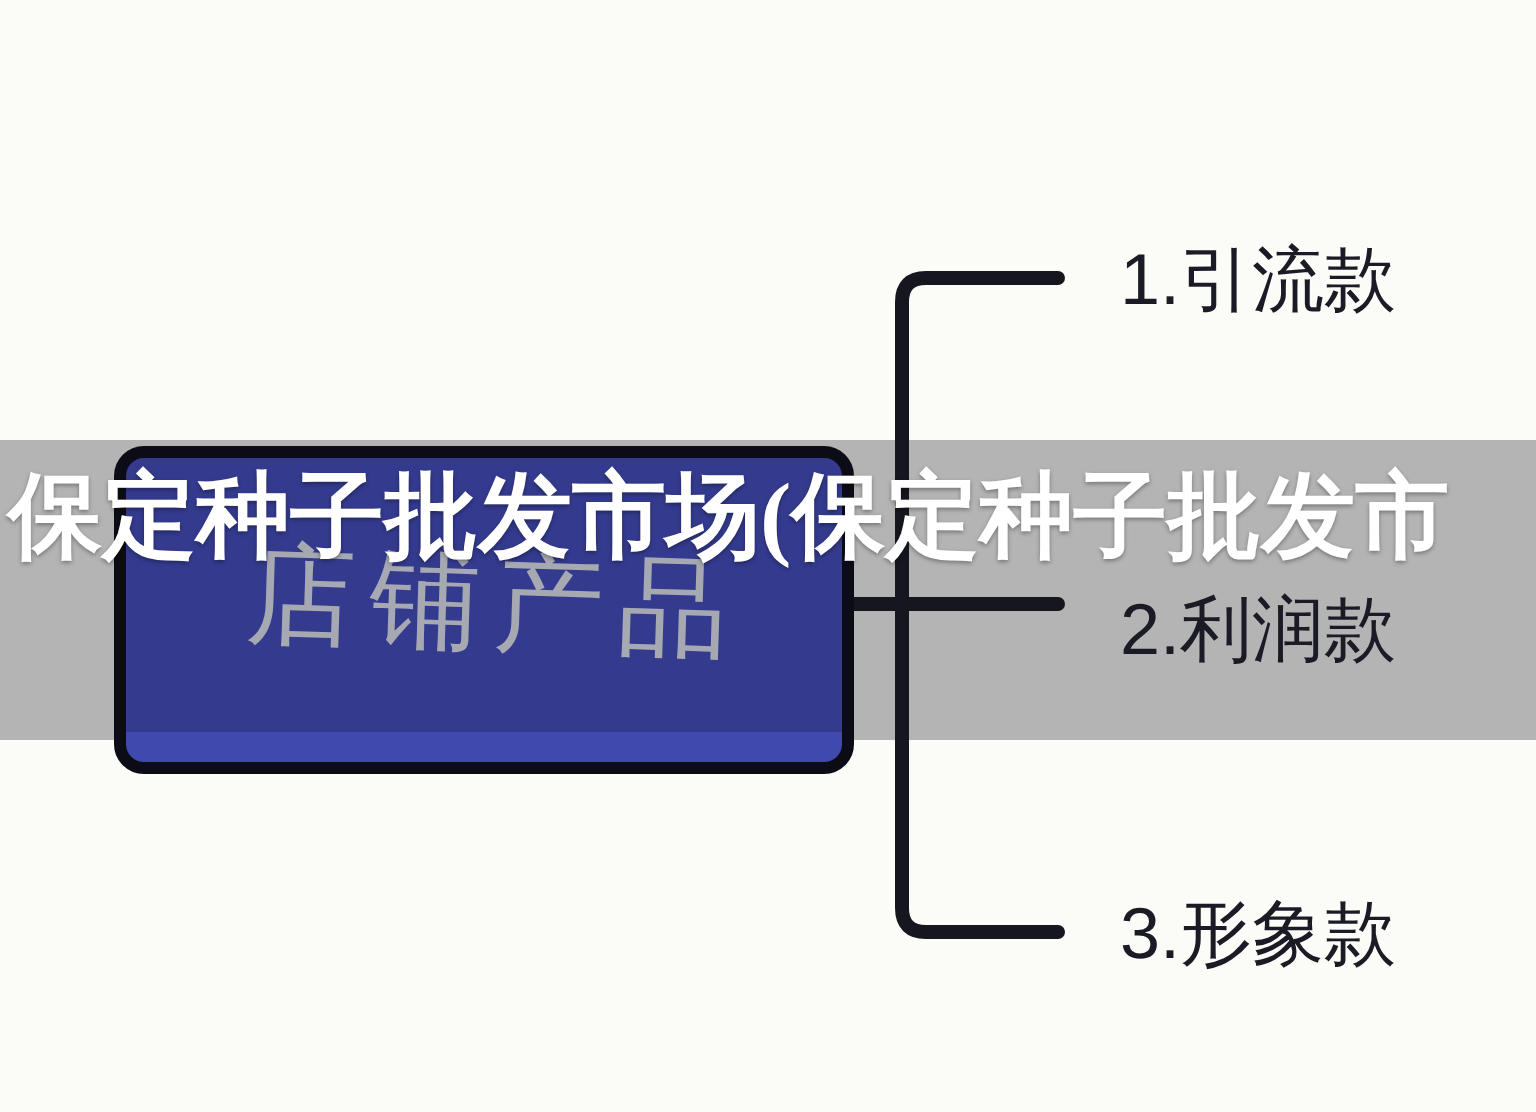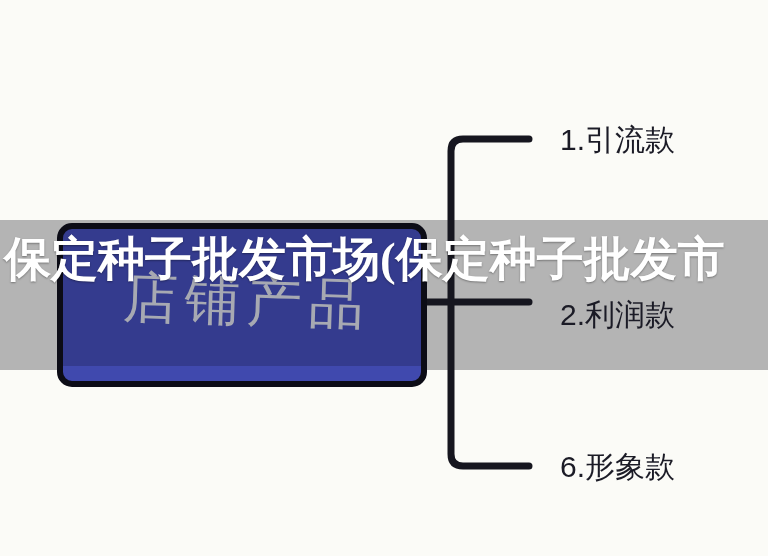--- a/index.html
+++ b/index.html
@@ -61,21 +61,21 @@
     color: #a7a9b2;
     white-space: nowrap;
     transform: rotate(1.8deg);
     transform-origin: left center;
   }
 
   
   .branch-label {
     position: absolute;
     left: 560px;
-    font-size: 30px;
+    font-size: 36px;
     line-height: 40px;
     color: #1b1b26;
     white-space: nowrap;
     z-index: 4;
   }
   .branch-1 { top: 120px; }
   .branch-2 { top: 283px; margin-top: 12px; }
   .branch-3 { top: 447px; }
 
   
@@ -107,19 +107,19 @@
     <path d="M 529 139 L 463 139 Q 451 139 451 151 L 451 454 Q 451 466 463 466 L 529 466" fill="none" stroke="#16161f" stroke-width="7" stroke-linecap="round" stroke-linejoin="round"></path>
     <path d="M 424 302 L 529 302" fill="none" stroke="#16161f" stroke-width="7" stroke-linecap="round"></path>
   </svg>
 
   <div class="root-box">
     <div class="root-label">店铺产品</div>
   </div>
 
   <div class="branch-label branch-1">1.引流款</div>
   <div class="branch-label branch-2">2.利润款</div>
-  <div class="branch-label branch-3">6.形象款</div>
+  <div class="branch-label branch-3">3.形象款</div>
 
   <div class="overlay-title">
     <div class="overlay-line">保定种子批发市场(保定种子批发市</div>
   </div>
 
 </div>
 
 </body></html>

